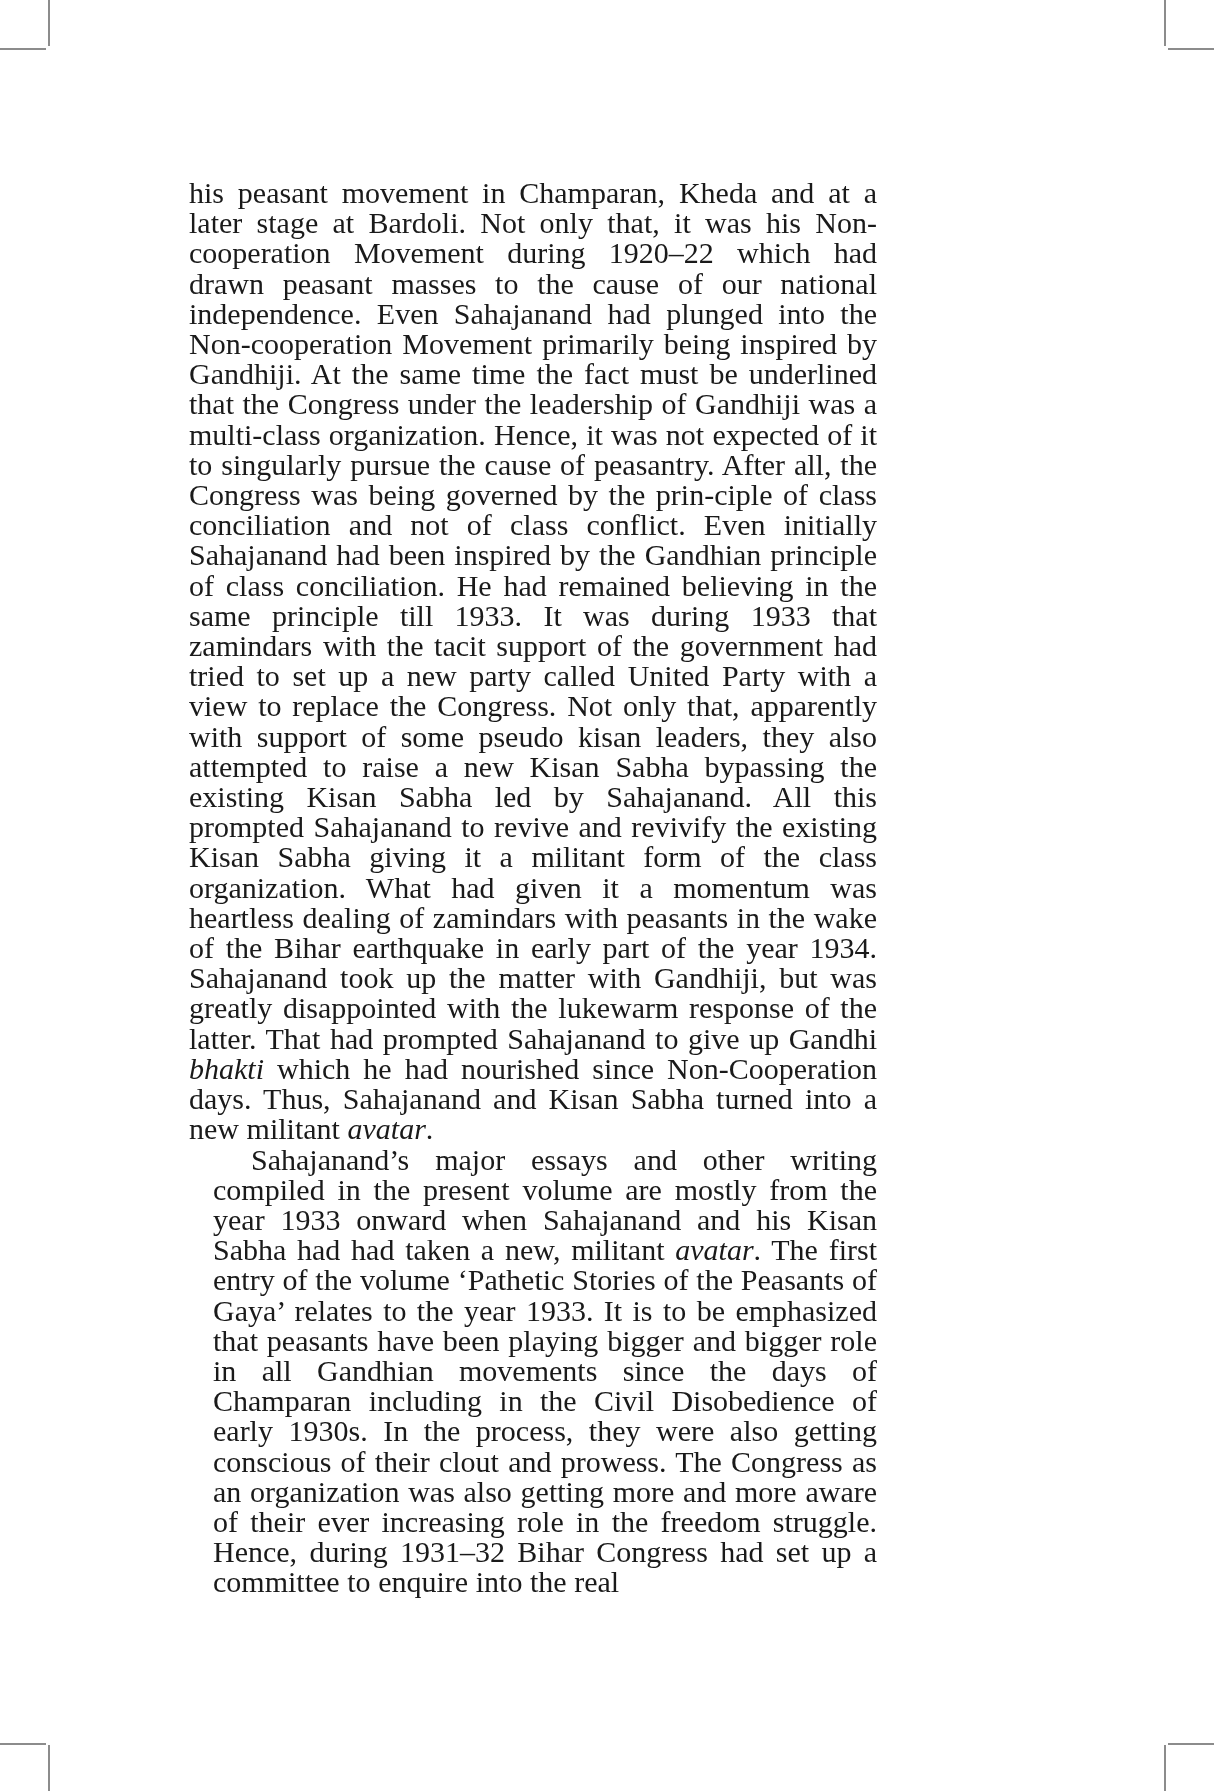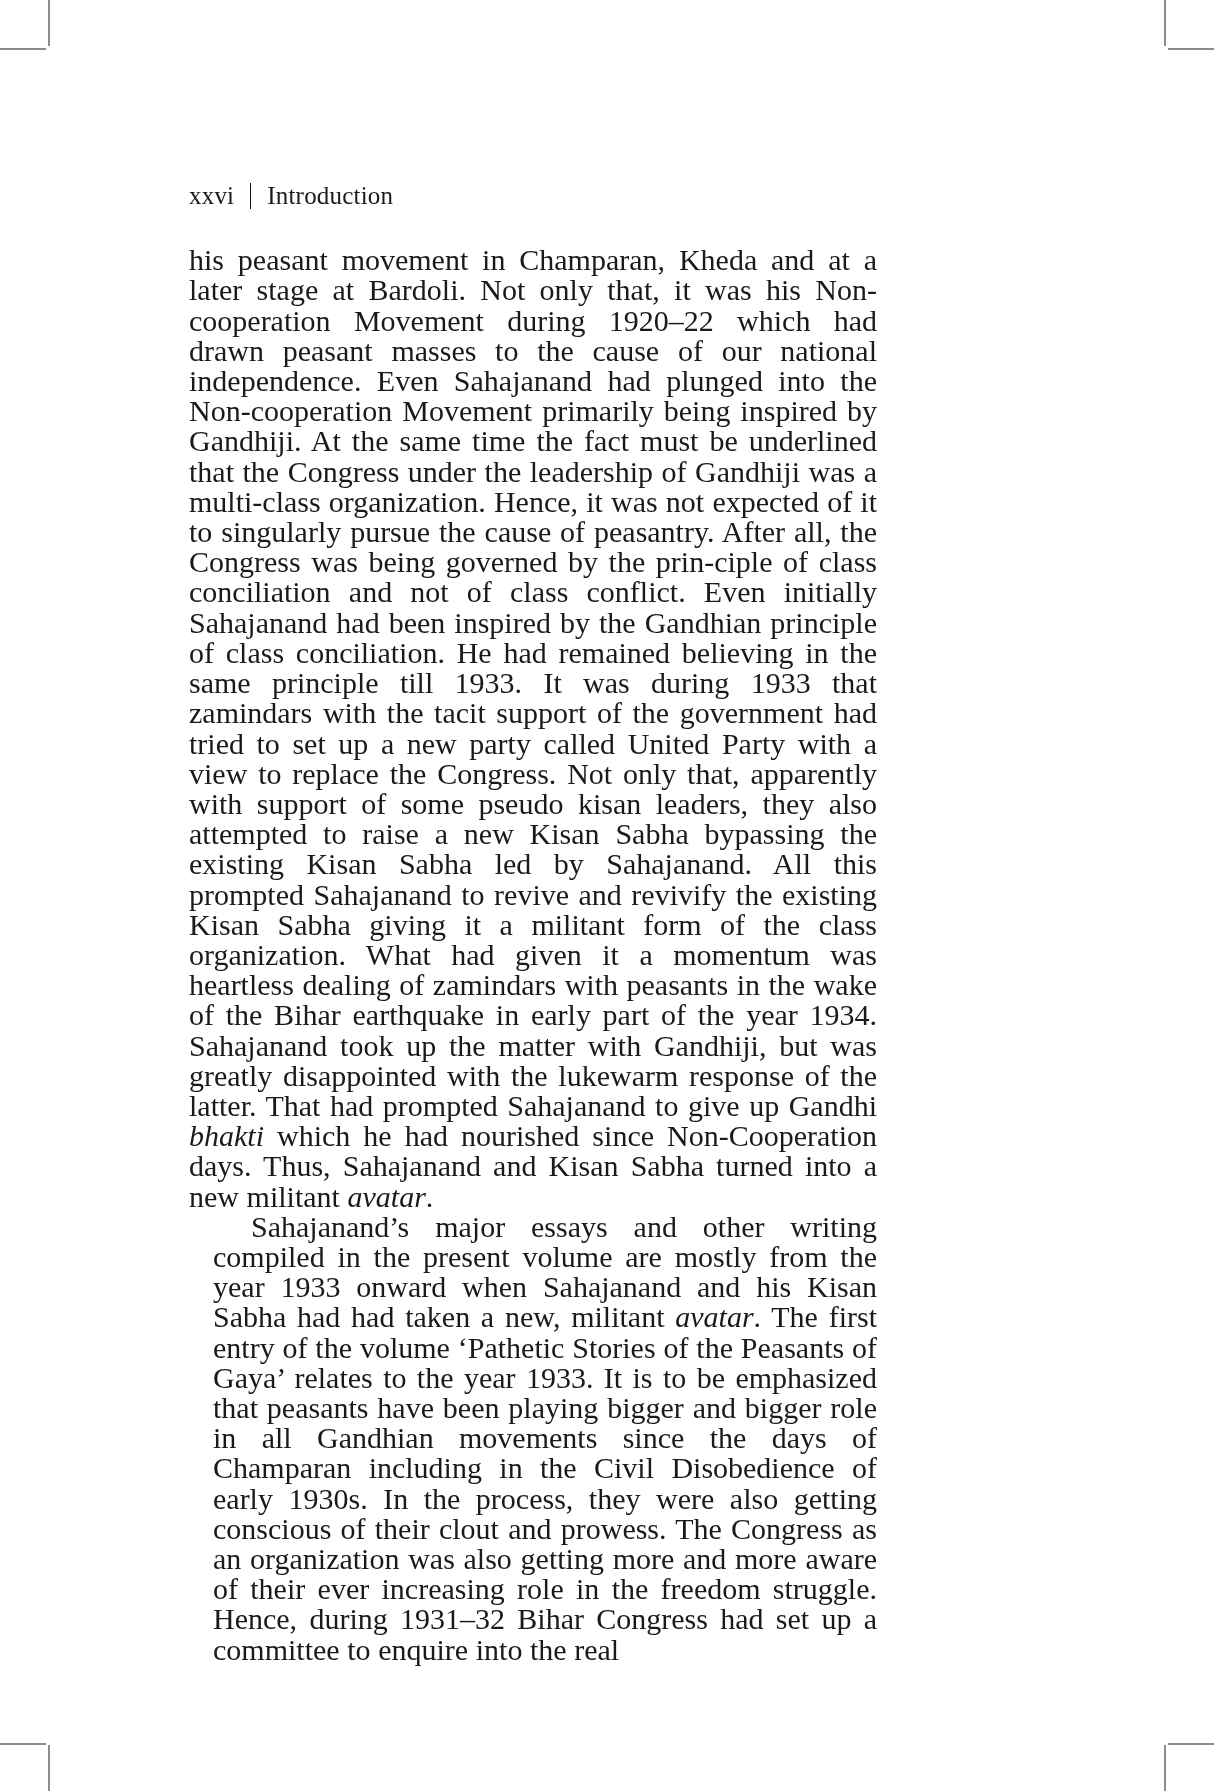--- a/index.html
+++ b/index.html
@@ -88,23 +88,18 @@
   <div class="crop h crop-tl-h"></div>
   <div class="crop v crop-tr-v"></div>
   <div class="crop h crop-tr-h"></div>
   <div class="crop v crop-bl-v"></div>
   <div class="crop h crop-bl-h"></div>
   <div class="crop v crop-br-v"></div>
   <div class="crop h crop-br-h"></div>
 
   <div class="content">
 
-    <div class="running-head">
-      <span class="folio">xxvi</span>
-      <span class="rule"></span>
-      <span class="chap">Introduction</span>
-    </div>
 
     <p class="body-par">his peasant movement in Champaran, Kheda and at a later stage at Bardoli. Not only that, it was his Non-cooperation Movement during 1920–22 which had drawn peasant masses to the cause of our national independence. Even Sahajanand had plunged into the Non-cooperation Movement primarily being inspired by Gandhiji. At the same time the fact must be underlined that the Congress under the leadership of Gandhiji was a multi-class organization. Hence, it was not expected of it to singularly pursue the cause of peasantry. After all, the Congress was being governed by the prin-ciple of class conciliation and not of class conflict. Even initially Sahajanand had been inspired by the Gandhian principle of class conciliation. He had remained believing in the same principle till 1933. It was during 1933 that zamindars with the tacit support of the government had tried to set up a new party called United Party with a view to replace the Congress. Not only that, apparently with support of some pseudo kisan leaders, they also attempted to raise a new Kisan Sabha bypassing the existing Kisan Sabha led by Sahajanand. All this prompted Sahajanand to revive and revivify the existing Kisan Sabha giving it a militant form of the class organization. What had given it a momentum was heartless dealing of zamindars with peasants in the wake of the Bihar earthquake in early part of the year 1934. Sahajanand took up the matter with Gandhiji, but was greatly disappointed with the lukewarm response of the latter. That had prompted Sahajanand to give up Gandhi <i>bhakti</i> which he had nourished since Non-Cooperation days. Thus, Sahajanand and Kisan Sabha turned into a new militant <i>avatar</i>.</p>
     <p class="body-par">Sahajanand’s major essays and other writing compiled in the present volume are mostly from the year 1933 onward when Sahajanand and his Kisan Sabha had had taken a new, militant <i>avatar</i>. The first entry of the volume ‘Pathetic Stories of the Peasants of Gaya’ relates to the year 1933. It is to be emphasized that peasants have been playing bigger and bigger role in all Gandhian movements since the days of Champaran including in the Civil Disobedience of early 1930s. In the process, they were also getting conscious of their clout and prowess. The Congress as an organization was also getting more and more aware of their ever increasing role in the freedom struggle. Hence, during 1931–32 Bihar Congress had set up a committee to enquire into the real</p>
 
   </div>
 </div>
 
 </body></html>

